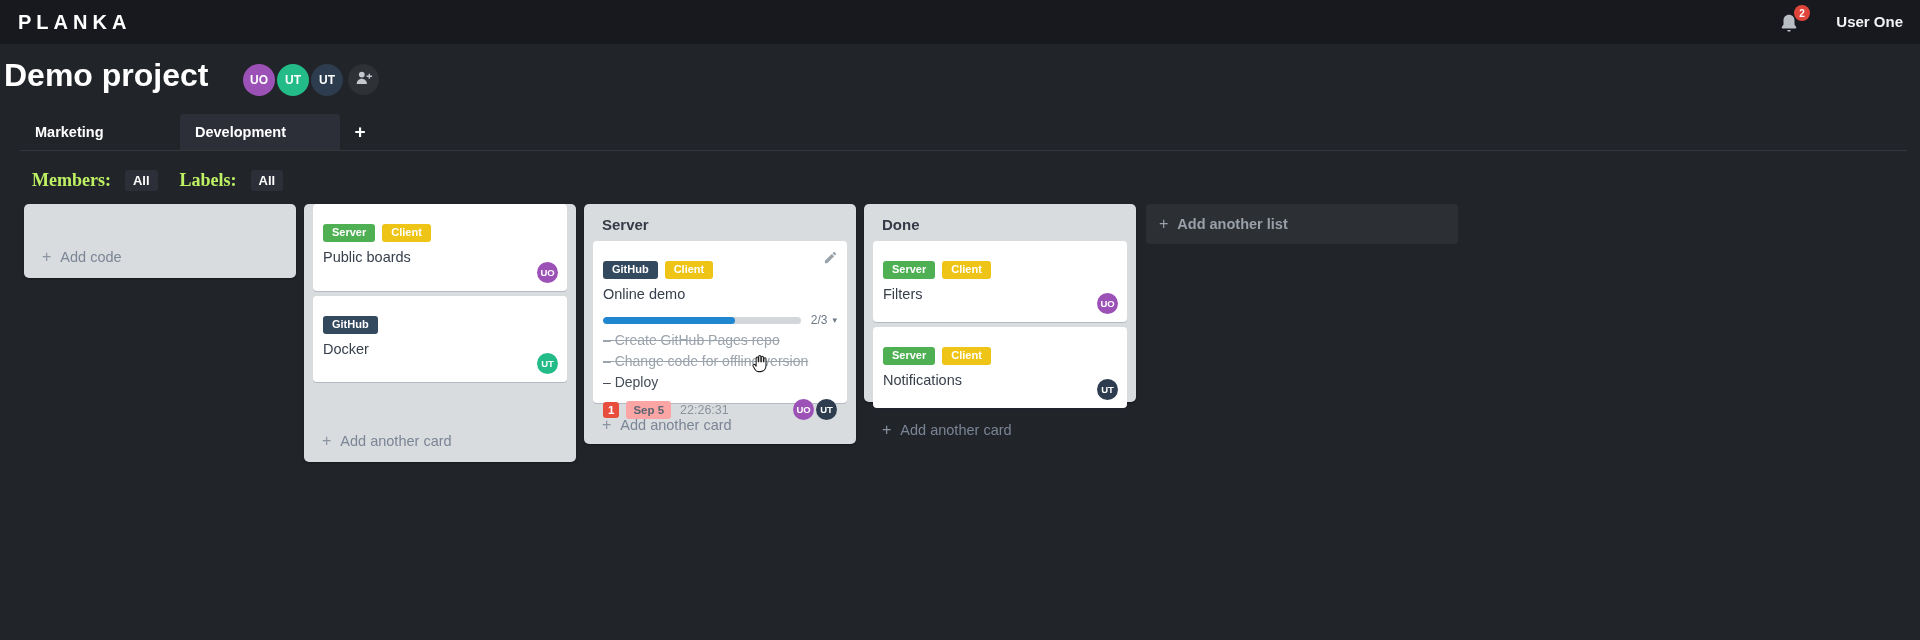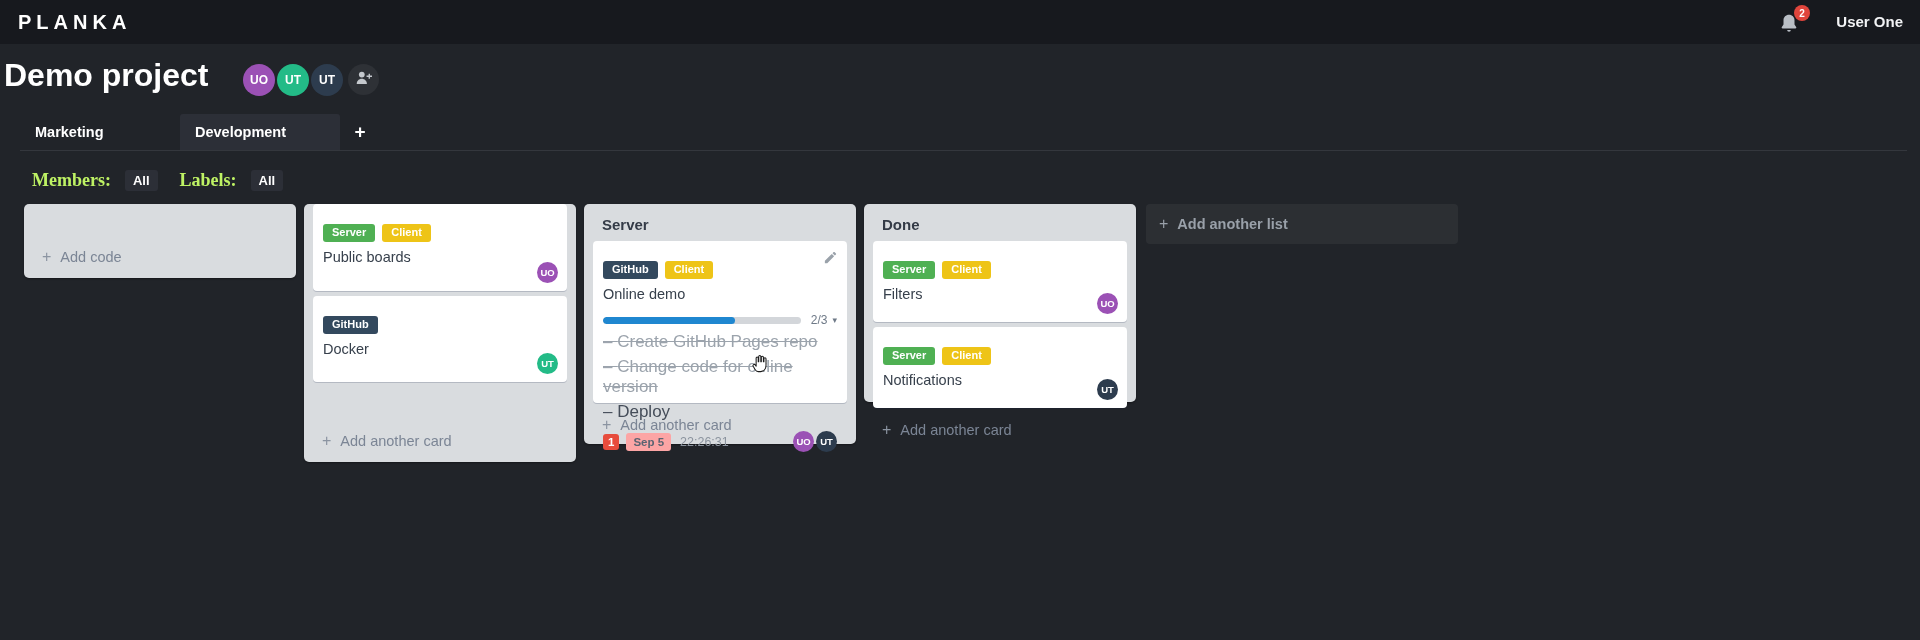--- a/index.html
+++ b/index.html
@@ -69,21 +69,21 @@
 
   .edit-icon { position:absolute; top:9px; right:9px; cursor:pointer; }
 
   .progress-row { display:flex; align-items:center; margin-top:11px; }
   .track { flex:1; height:7px; background:#d3d6da; border-radius:4px; overflow:hidden; }
   .fill { height:100%; border-radius:4px; }
   .fraction { margin-left:10px; font-size:12px; color:#6e7987; }
   .chev { margin-left:5px; font-size:9px; color:#6e7987; cursor:pointer; }
 
   .tasks { margin-top:2px; }
-  .task { font-size:17px; margin-top:5px; color:#454d59; }
+  .task { font-size:14px; margin-top:5px; color:#454d59; }
   .task::before { content:"\2013  "; }
   .task.done { color:#9ba3ac; text-decoration:line-through; }
 
   .meta-row { display:flex; align-items:center; margin-top:9px; }
   .notif-badge { background:#e74c3c; color:#fff; font-size:11.5px; font-weight:700;
                  padding:2px 5px; border-radius:3px; line-height:12px; height:16px; }
   .due-badge { background:#fca5a5; color:#5a6472; font-size:11.5px; font-weight:600;
                padding:3px 7px; border-radius:3px; margin-left:7px; cursor:pointer; }
   .timer { color:#8b939e; font-size:12.5px; margin-left:9px; cursor:pointer; }
   .meta-avatars { margin-left:auto; display:flex; gap:2px; }

